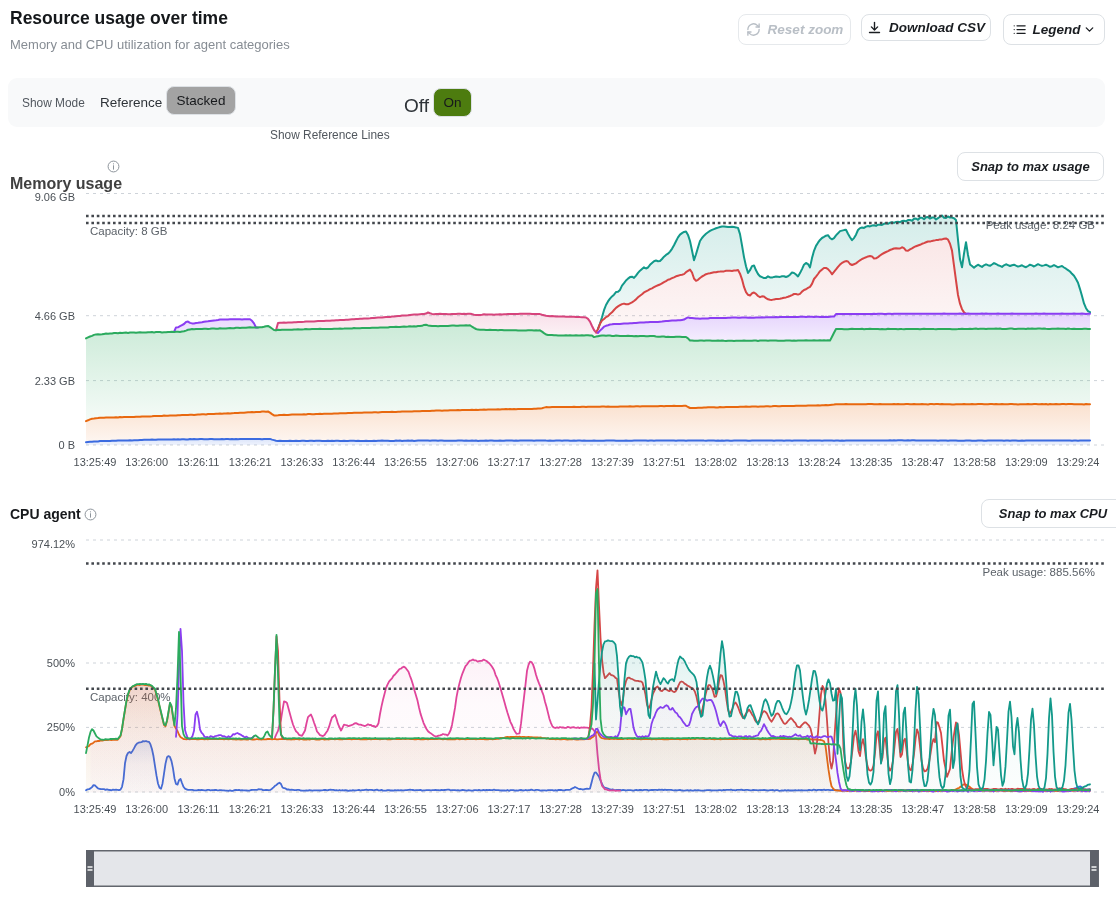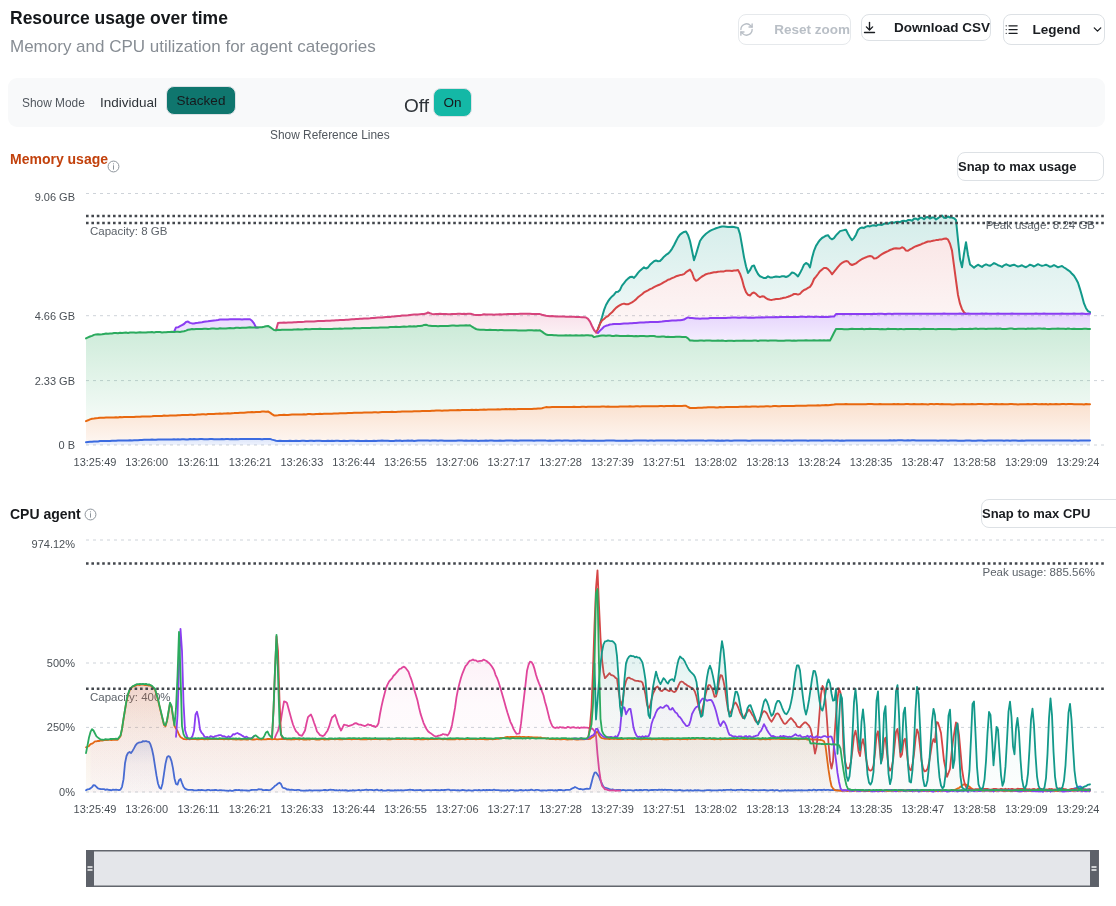--- a/index.html
+++ b/index.html
@@ -1,17 +1,17 @@
 <!DOCTYPE html>
 <html><head><meta charset="utf-8">
 <style>
 *{margin:0;padding:0;box-sizing:border-box;}
 html,body{width:1116px;height:906px;background:#fff;font-family:"Liberation Sans",sans-serif;position:relative;overflow:hidden;-webkit-font-smoothing:antialiased;}
 .abs{position:absolute;}
-.btn{position:absolute;display:flex;align-items:center;justify-content:space-between;gap:7px;border:1px solid #dde1e5;border-radius:8px;background:#fff;font-size:13.5px;font-weight:700;color:#1a1d21;}
+.btn{position:absolute;display:flex;align-items:center;justify-content:center;gap:7px;border:1px solid #dde1e5;border-radius:8px;background:#fff;font-size:13.5px;font-weight:700;color:#1a1d21;font-style:italic;}
 </style></head>
 <body>
 <svg width="1116" height="906" viewBox="0 0 1116 906" xmlns="http://www.w3.org/2000/svg" style="position:absolute;left:0;top:0">
 <style>
 .axlab{font-family:"Liberation Sans",sans-serif;font-size:11px;fill:#4a5056;}
 .reflab{font-family:"Liberation Sans",sans-serif;font-size:11.5px;fill:#5c6269;}
 </style>
 <defs>
       <linearGradient id="gmblue" x1="0" y1="0" x2="0" y2="1">
         <stop offset="0" stop-color="#3b6be0" stop-opacity="0.18"></stop>
@@ -176,21 +176,21 @@
 <rect x="86.75" y="850.75" width="1011.5" height="35.5" fill="#e4e6ea" stroke="#62666d" stroke-width="1.5"></rect>
 <rect x="86" y="850" width="8" height="37" fill="#5d6169"></rect>
 <rect x="1090" y="850" width="8" height="37" fill="#5d6169"></rect>
 <rect x="87.5" y="866.3" width="5" height="1.4" fill="#fff"></rect>
 <rect x="87.5" y="869.3" width="5" height="1.4" fill="#fff"></rect>
 <rect x="1091.5" y="866.3" width="5" height="1.4" fill="#fff"></rect>
 <rect x="1091.5" y="869.3" width="5" height="1.4" fill="#fff"></rect>
 
 </svg>
 <div class="abs" style="left:10px;top:8px;font-size:17.5px;font-weight:700;color:#15181b;">Resource usage over time</div>
-<div class="abs" style="left:10px;top:37px;font-size:17px;color:#878d94;text-align:center;">Memory and CPU utilization for agent categories</div>
+<div class="abs" style="left:10px;top:37px;font-size:13px;color:#878d94;text-align:center;">Memory and CPU utilization for agent categories</div>
 
 <div class="btn" style="left:738px;top:14px;width:113px;height:31px;color:#b9bfc6;border-color:#e6e9ec;">
     <svg width="15" height="15" viewBox="0 0 24 24" fill="none" stroke="#b9bfc6" stroke-width="2.2" stroke-linecap="round" stroke-linejoin="round">
       <path d="M3 12a9 9 0 0 1 15.5-6.2L21 8"></path>
       <path d="M21 3v5h-5"></path>
       <path d="M21 12a9 9 0 0 1-15.5 6.2L3 16"></path>
       <path d="M3 21v-5h5"></path>
     </svg>
     <span>Reset zoom</span>
   </div>
@@ -214,27 +214,27 @@
     <span>Legend</span>
     <span style="margin-left:-3px;display:flex;">
       <svg width="13" height="13" viewBox="0 0 24 24" fill="none" stroke="#1a1d21" stroke-width="2.4" stroke-linecap="round" stroke-linejoin="round">
         <path d="M6 9l6 6 6-6"></path>
       </svg>
     </span>
   </div>
 
 <div class="abs" style="left:8px;top:78px;width:1097px;height:49px;background:#f8f9fa;border-radius:9px;"></div>
 <div class="abs" style="left:22px;top:96px;font-size:11.9px;font-weight:500;color:#51575e;">Show Mode</div>
-<div class="abs" style="left:100px;top:95px;font-size:13.5px;color:#2e3338;">Individual</div>
-<div class="abs" style="left:166px;top:86px;width:70px;height:29px;background:#0f766e;border:1px solid #dde1e5;border-radius:8px;display:flex;align-items:center;justify-content:center;font-size:13.5px;font-weight:500;color:#17191c;">Stacked</div>
+<div class="abs" style="left:100px;top:95px;font-size:13.5px;color:#2e3338;">Reference</div>
+<div class="abs" style="left:166px;top:86px;width:70px;height:29px;background:#a3a3a3;border:1px solid #dde1e5;border-radius:8px;display:flex;align-items:center;justify-content:center;font-size:13.5px;font-weight:500;color:#17191c;">Stacked</div>
 <div class="abs" style="left:270px;top:96px;font-size:11.9px;font-weight:500;color:#51575e;margin-top:32px;">Show Reference Lines</div>
 <div class="abs" style="left:404px;top:95px;font-size:19px;color:#2e3338;">Off</div>
-<div class="abs" style="left:433px;top:88px;width:39px;height:29px;background:#14b8a6;border:1px solid #dde1e5;border-radius:8px;display:flex;align-items:center;justify-content:center;font-size:13.5px;font-weight:500;color:#17191c;">On</div>
-
-<div class="abs" style="left:10px;top:151px;font-size:14px;font-weight:700;color:#c2410c;">Memory usage</div>
+<div class="abs" style="left:433px;top:88px;width:39px;height:29px;background:#4d7c0f;border:1px solid #dde1e5;border-radius:8px;display:flex;align-items:center;justify-content:center;font-size:13.5px;font-weight:500;color:#17191c;">On</div>
+
+<div class="abs" style="left:10px;top:175px;font-size:16px;font-weight:700;color:#404040;">Memory usage</div>
 <div class="abs" style="left:107px;top:159px;"><svg width="13" height="13" viewBox="0 0 24 24" fill="none" stroke="#8a9198" stroke-width="1.8">
       <circle cx="12" cy="12" r="10"></circle>
       <line x1="12" y1="10.5" x2="12" y2="17" stroke-linecap="round"></line>
       <circle cx="12" cy="7" r="1.1" fill="#8a9198" stroke="none"></circle>
     </svg></div>
 <div class="btn" style="left:957px;top:151.5px;width:147px;height:29px;font-size:13px;">Snap to max usage</div>
 
 <div class="abs" style="left:10px;top:505.5px;font-size:14px;font-weight:700;color:#17191c;">CPU agent</div>
 <div class="abs" style="left:84px;top:507px;"><svg width="13" height="13" viewBox="0 0 24 24" fill="none" stroke="#8a9198" stroke-width="1.8">
       <circle cx="12" cy="12" r="10"></circle>

